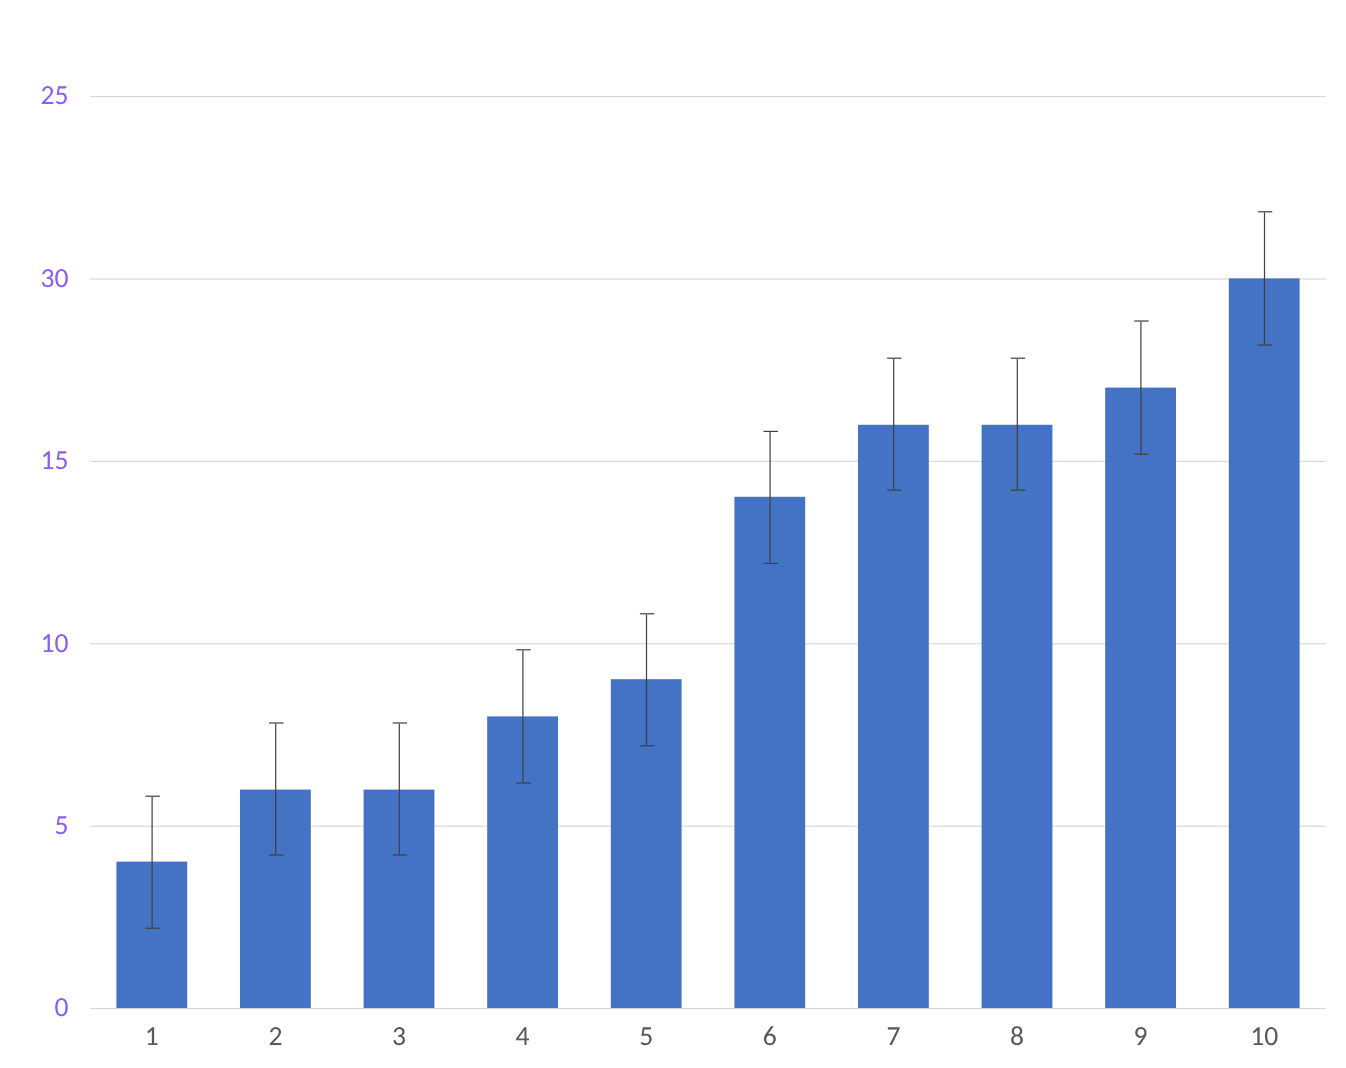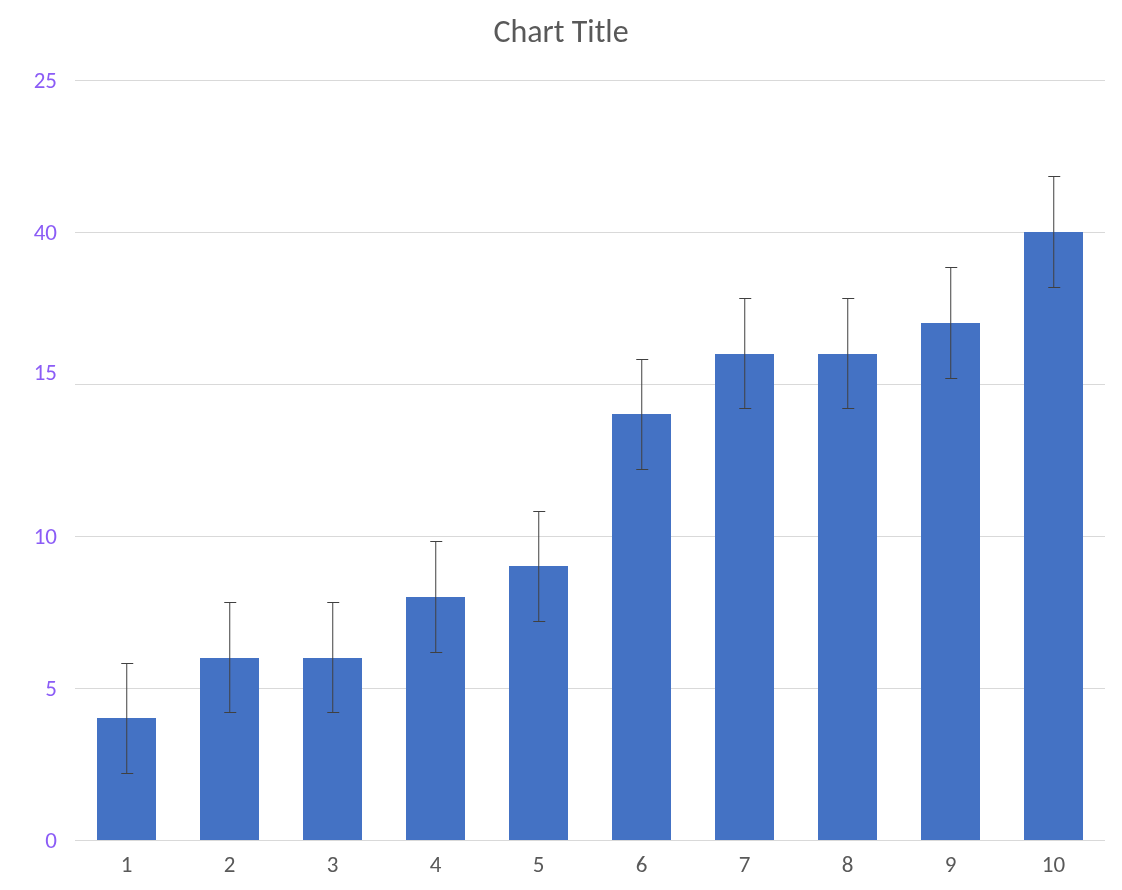--- a/index.html
+++ b/index.html
@@ -79,32 +79,31 @@
     height: 0;
     border-top: 1.5px solid #404040;
   }
   .errorbar::before { top: -1px; }
   .errorbar::after  { bottom: -1px; }
 </style>
 </head>
 <body>
 
 <div class="chart-container">
-  <div class="chart-title">Chart Title</div>
   <div class="plot-area" id="plot-area">
       <div class="gridline" style="top: 760px;"></div>
       <div class="y-tick-label" style="top: 760px;">0</div>
       <div class="gridline" style="top: 608px;"></div>
       <div class="y-tick-label" style="top: 608px;">5</div>
       <div class="gridline" style="top: 456px;"></div>
       <div class="y-tick-label" style="top: 456px;">10</div>
       <div class="gridline" style="top: 304px;"></div>
-      <div class="y-tick-label" style="top: 292px;">15</div>
+      <div class="y-tick-label" style="top: 304px;">15</div>
       <div class="gridline" style="top: 152px;"></div>
-      <div class="y-tick-label" style="top: 152px;">40</div>
+      <div class="y-tick-label" style="top: 152px;">30</div>
       <div class="gridline" style="top: 0px;"></div>
       <div class="y-tick-label" style="top: 0px;">25</div>
       <div class="bar" style="left: 21.63px; width: 59.74px; height: 121.6px; background: rgb(68, 114, 196);"></div>
       <div class="errorbar" style="left: 51.5px; top: 583.68px; height: 109.44px;"></div>
       <div class="x-tick-label" style="left: 51.5px;">1</div>
       <div class="bar" style="left: 124.63px; width: 59.74px; height: 182.4px; background: rgb(68, 114, 196);"></div>
       <div class="errorbar" style="left: 154.5px; top: 522.88px; height: 109.44px;"></div>
       <div class="x-tick-label" style="left: 154.5px;">2</div>
       <div class="bar" style="left: 227.63px; width: 59.74px; height: 182.4px; background: rgb(68, 114, 196);"></div>
       <div class="errorbar" style="left: 257.5px; top: 522.88px; height: 109.44px;"></div>

